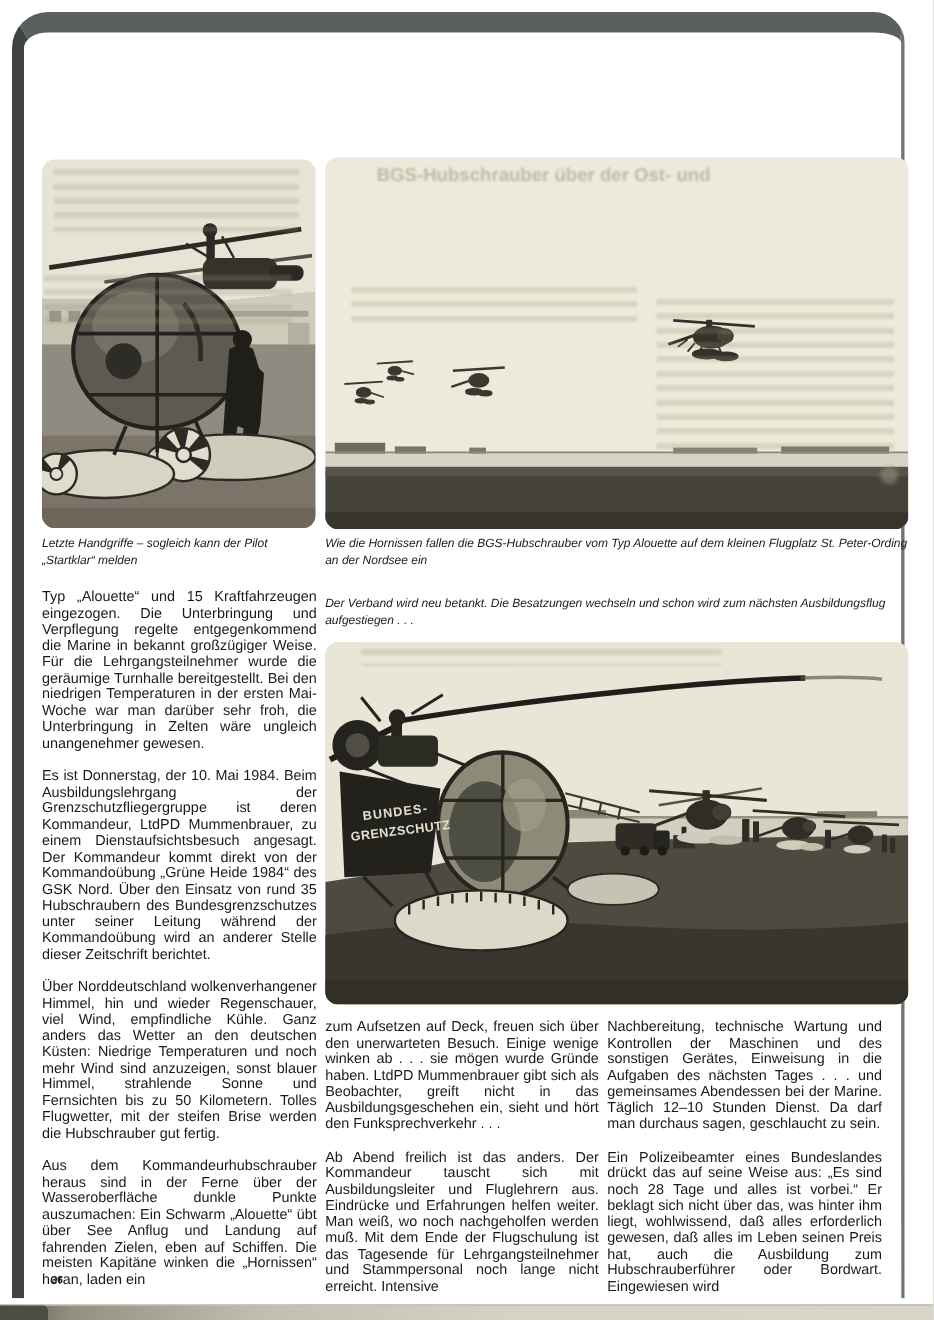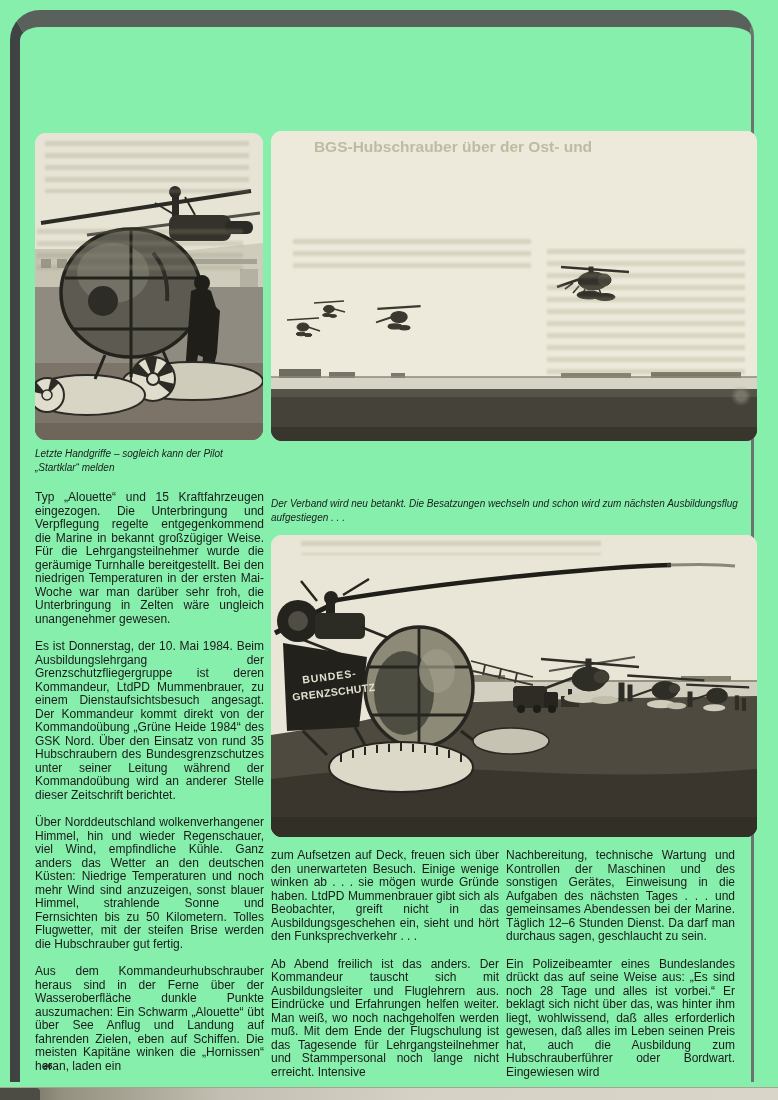--- a/index.html
+++ b/index.html
@@ -1,16 +1,16 @@
 <!DOCTYPE html>
 <html><head>
 <meta charset="utf-8">
 <style>
   html,body{margin:0;padding:0;background:#e8e6da;}
-  .page{position:relative;width:778px;height:1100px;background:#86efac;overflow:hidden;
+  .page{position:relative;width:778px;height:1100px;background:#ffffff;overflow:hidden;
         font-family:"Liberation Sans","DejaVu Sans",sans-serif;color:#191919;}
   
   .frame{position:absolute;left:10px;top:10px;width:744px;height:1072px;box-sizing:border-box;
          border-top:17px solid #5a615d;border-left:10px solid #3f4442;border-right:3px solid #6d736f;
          border-bottom:0;border-radius:30px 26px 0 0;pointer-events:none;}
   
   .photo{position:absolute;overflow:hidden;border-radius:11px;}
   .photo-left{left:35px;top:133px;width:228px;height:307px;background:#e7e4d6;}
   .photo-topright{left:271px;top:131px;width:486px;height:310px;background:#edeadb;}
   .photo-big{left:271px;top:535px;width:486px;height:302px;background:#e9e6d7;}
@@ -171,20 +171,21 @@
       </g>
     </svg>
     <div class="bleed-headline">
       <div>BGS-Hubschrauber über der Ost- und</div>
     </div>
     <div class="bleed" style="left:276px;top:118px;width:198px;height:132px;"></div>
     <div class="bleed" style="left:22px;top:108px;width:238px;height:30px;"></div>
   </div>
 
   <div class="caption cap-left">Letzte Handgriffe – sogleich kann der Pilot „Startklar“ melden</div>
+  <div class="caption cap-right">Wie die Hornissen fallen die BGS-Hubschrauber vom Typ Alouette auf dem kleinen Flugplatz St. Peter-Ording an der Nordsee ein</div>
   <div class="caption cap-mid">Der Verband wird neu betankt. Die Besatzungen wechseln und schon wird zum nächsten Ausbildungsflug aufgestiegen . . .</div>
 
   <div class="photo photo-big">
     <svg viewBox="0 0 486 302">
       <rect width="486" height="302" fill="#e9e6d7"></rect>
 
       <g>
         <rect x="165" y="146" width="321" height="20" fill="#d2cfc1"></rect>
         <path d="M165,146 h321" stroke="#95927f" stroke-width="2"></path>
         <rect x="200" y="140" width="34" height="6" fill="#8a8776"></rect>
@@ -278,21 +279,21 @@
     <p>Typ „Alouette“ und 15 Kraftfahrzeugen eingezogen. Die Unterbringung und Verpflegung regelte entgegenkommend die Marine in bekannt großzügiger Weise. Für die Lehrgangsteilnehmer wurde die geräumige Turnhalle bereitgestellt. Bei den niedrigen Temperaturen in der ersten Mai-Woche war man darüber sehr froh, die Unterbringung in Zelten wäre ungleich unangenehmer gewesen.</p>
     <p>Es ist Donnerstag, der 10. Mai 1984. Beim Ausbildungslehrgang der Grenzschutzfliegergruppe ist deren Kommandeur, LtdPD Mummenbrauer, zu einem Dienstaufsichtsbesuch angesagt. Der Kommandeur kommt direkt von der Kommandoübung „Grüne Heide 1984“ des GSK Nord. Über den Einsatz von rund 35 Hubschraubern des Bundesgrenzschutzes unter seiner Leitung während der Kommandoübung wird an anderer Stelle dieser Zeitschrift berichtet.</p>
     <p>Über Norddeutschland wolkenverhangener Himmel, hin und wieder Regenschauer, viel Wind, empfindliche Kühle. Ganz anders das Wetter an den deutschen Küsten: Niedrige Temperaturen und noch mehr Wind sind anzuzeigen, sonst blauer Himmel, strahlende Sonne und Fernsichten bis zu 50 Kilometern. Tolles Flugwetter, mit der steifen Brise werden die Hubschrauber gut fertig.</p>
     <p>Aus dem Kommandeurhubschrauber heraus sind in der Ferne über der Wasseroberfläche dunkle Punkte auszumachen: Ein Schwarm „Alouette“ übt über See Anflug und Landung auf fahrenden Zielen, eben auf Schiffen. Die meisten Kapitäne winken die „Hornissen“ heran, laden ein</p>
   </div>
   <div class="col col2">
     <p>zum Aufsetzen auf Deck, freuen sich über den unerwarteten Besuch. Einige wenige winken ab . . . sie mögen wurde Gründe haben. LtdPD Mummenbrauer gibt sich als Beobachter, greift nicht in das Ausbildungsgeschehen ein, sieht und hört den Funksprechverkehr . . .</p>
     <p>Ab Abend freilich ist das anders. Der Kommandeur tauscht sich mit Ausbildungsleiter und Fluglehrern aus. Eindrücke und Erfahrungen helfen weiter. Man weiß, wo noch nachgeholfen werden muß. Mit dem Ende der Flugschulung ist das Tagesende für Lehrgangsteilnehmer und Stammpersonal noch lange nicht erreicht. Intensive</p>
   </div>
   <div class="col col3">
-    <p>Nachbereitung, technische Wartung und Kontrollen der Maschinen und des sonstigen Gerätes, Einweisung in die Aufgaben des nächsten Tages . . . und gemeinsames Abendessen bei der Marine. Täglich 12–6 Stunden Dienst. Da darf man durchaus sagen, geschlaucht zu sein.</p>
+    <p>Nachbereitung, technische Wartung und Kontrollen der Maschinen und des sonstigen Gerätes, Einweisung in die Aufgaben des nächsten Tages . . . und gemeinsames Abendessen bei der Marine. Täglich 12–10 Stunden Dienst. Da darf man durchaus sagen, geschlaucht zu sein.</p>
     <p>Ein Polizeibeamter eines Bundeslandes drückt das auf seine Weise aus: „Es sind noch 28 Tage und alles ist vorbei.“ Er beklagt sich nicht über das, was hinter ihm liegt, wohlwissend, daß alles erforderlich gewesen, daß alles im Leben seinen Preis hat, auch die Ausbildung zum Hubschrauberführer oder Bordwart. Eingewiesen wird</p>
   </div>
 
   <div class="pagenum">36</div>
   <div class="speck"></div>
   <div class="bottom-edge"></div>
   <div class="bottom-corner"></div>
 </div>
 
 </body></html>

